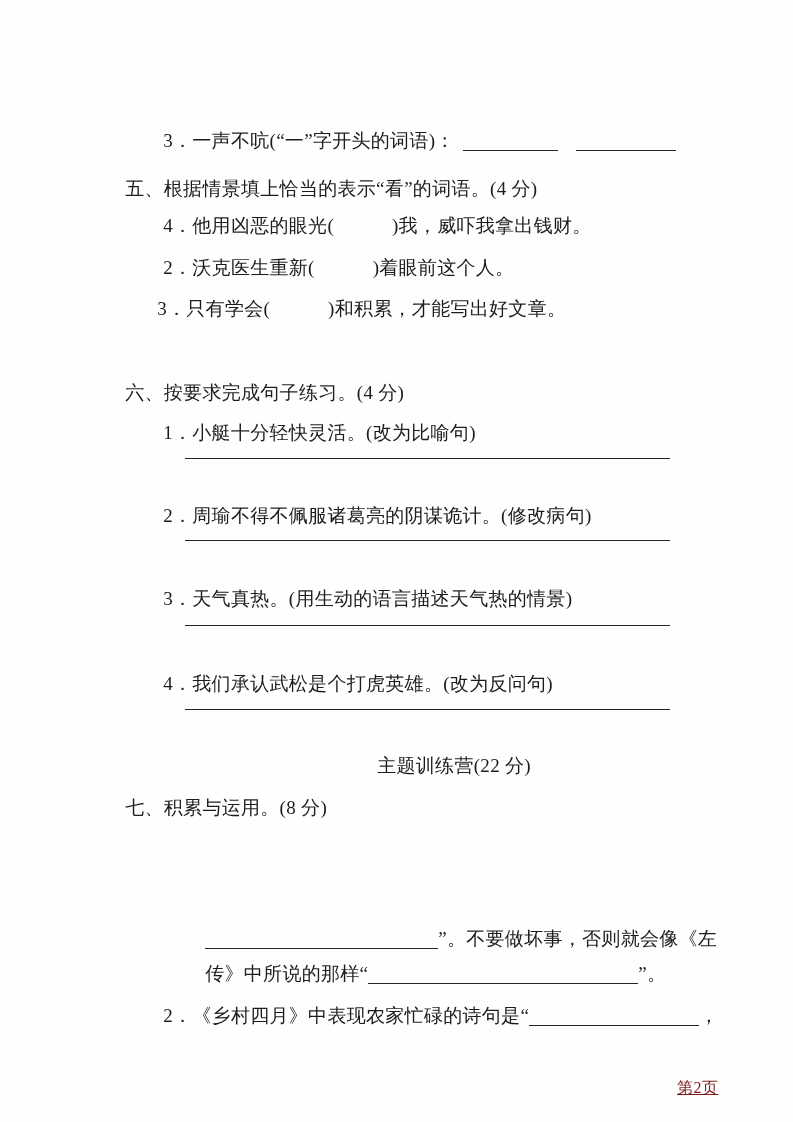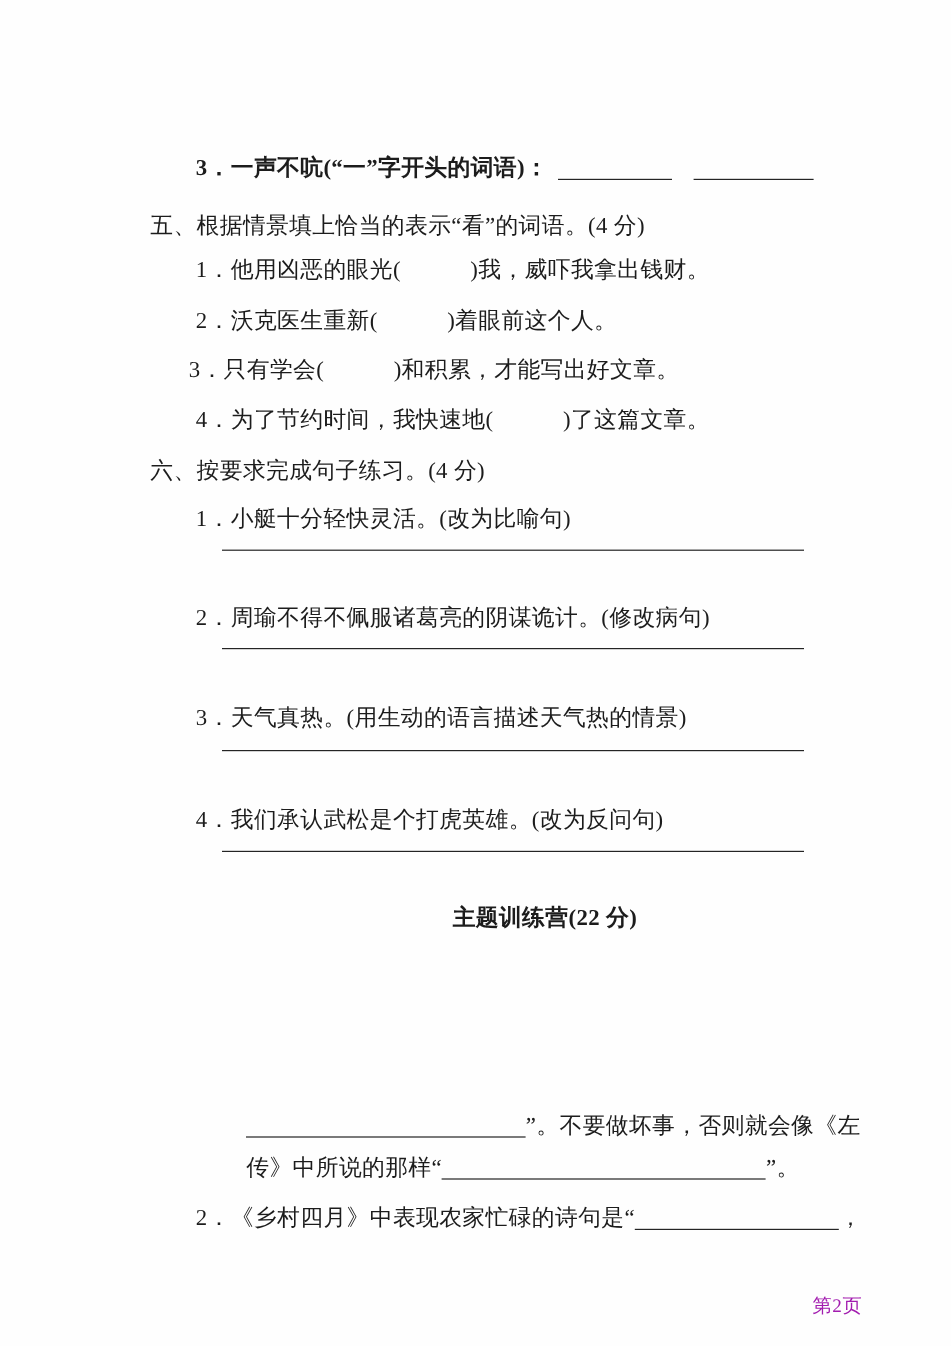--- a/index.html
+++ b/index.html
@@ -35,47 +35,45 @@
   .rule {
     position: absolute;
     left: 185px;
     width: 485px;
     height: 0;
     border-top: 1.6px solid #242424;
   }
   .footer {
     position: absolute;
     font-size: 16px;
-    color: #a21caf;
+    color: #7f1d1d;
     letter-spacing: 0.5px;
+    text-decoration: underline;
   }
 </style>
 </head>
 <body>
 
 <div class="page">
 
-  <div class="line" style="top:102px; left:143px;font-weight:bold;">
+  <div class="line" style="top:102px; left:143px;">
     <span class="seg">3．一声不吭(“一”字开头的词语)：</span><span class="blank w95"></span><span class="blank w100"></span>
   </div>
 
   <div class="line" style="top:150px; left:105px;">
     <span class="seg">五、根据情景填上恰当的表示“看”的词语。(4 分)</span>
   </div>
   <div class="line" style="top:187px; left:143px;">
-    <span class="seg">1．他用凶恶的眼光(　　　)我，威吓我拿出钱财。</span>
+    <span class="seg">4．他用凶恶的眼光(　　　)我，威吓我拿出钱财。</span>
   </div>
   <div class="line" style="top:229px; left:143px;">
     <span class="seg">2．沃克医生重新(　　　)着眼前这个人。</span>
   </div>
   <div class="line" style="top:270px; left:137px;text-align:center;">
     <span class="seg">3．只有学会(　　　)和积累，才能写出好文章。</span>
-  </div>
-  <div class="line" style="top:312px; left:143px;">
-    <span class="seg">4．为了节约时间，我快速地(　　　)了这篇文章。</span>
   </div>
 
   <div class="line" style="top:354px; left:105px;">
     <span class="seg">六、按要求完成句子练习。(4 分)</span>
   </div>
   <div class="line" style="top:394px; left:143px;">
     <span class="seg">1．小艇十分轻快灵活。(改为比喻句)</span>
   </div>
   <div class="rule" style="top:458px;"></div>
 
@@ -87,24 +85,27 @@
   <div class="line" style="top:560px; left:143px;">
     <span class="seg">3．天气真热。(用生动的语言描述天气热的情景)</span>
   </div>
   <div class="rule" style="top:625px;"></div>
 
   <div class="line" style="top:645px; left:143px;">
     <span class="seg">4．我们承认武松是个打虎英雄。(改为反问句)</span>
   </div>
   <div class="rule" style="top:709px;"></div>
 
-  <div class="line" style="top:727px; left:357px;font-weight:bold;">
+  <div class="line" style="top:727px; left:357px;">
     <span class="seg">主题训练营(22 分)</span>
   </div>
 
+  <div class="line" style="top:769px; left:105px;">
+    <span class="seg">七、积累与运用。(8 分)</span>
+  </div>
 
   <div class="line" style="top:935px; left:185px;">
     <span class="seg">传》中所说的那样“</span><span class="blank w270"></span><span class="seg">”。</span>
   </div>
   <div class="line" style="top:900px; left:185px;">
     <span class="blank w233"></span><span class="seg">”。不要做坏事，否则就会像《左</span>
   </div>
 
   <div class="line" style="top:977px; left:143px;">
     <span class="seg">2．《乡村四月》中表现农家忙碌的诗句是“</span><span class="blank w170"></span><span class="seg">，</span>

